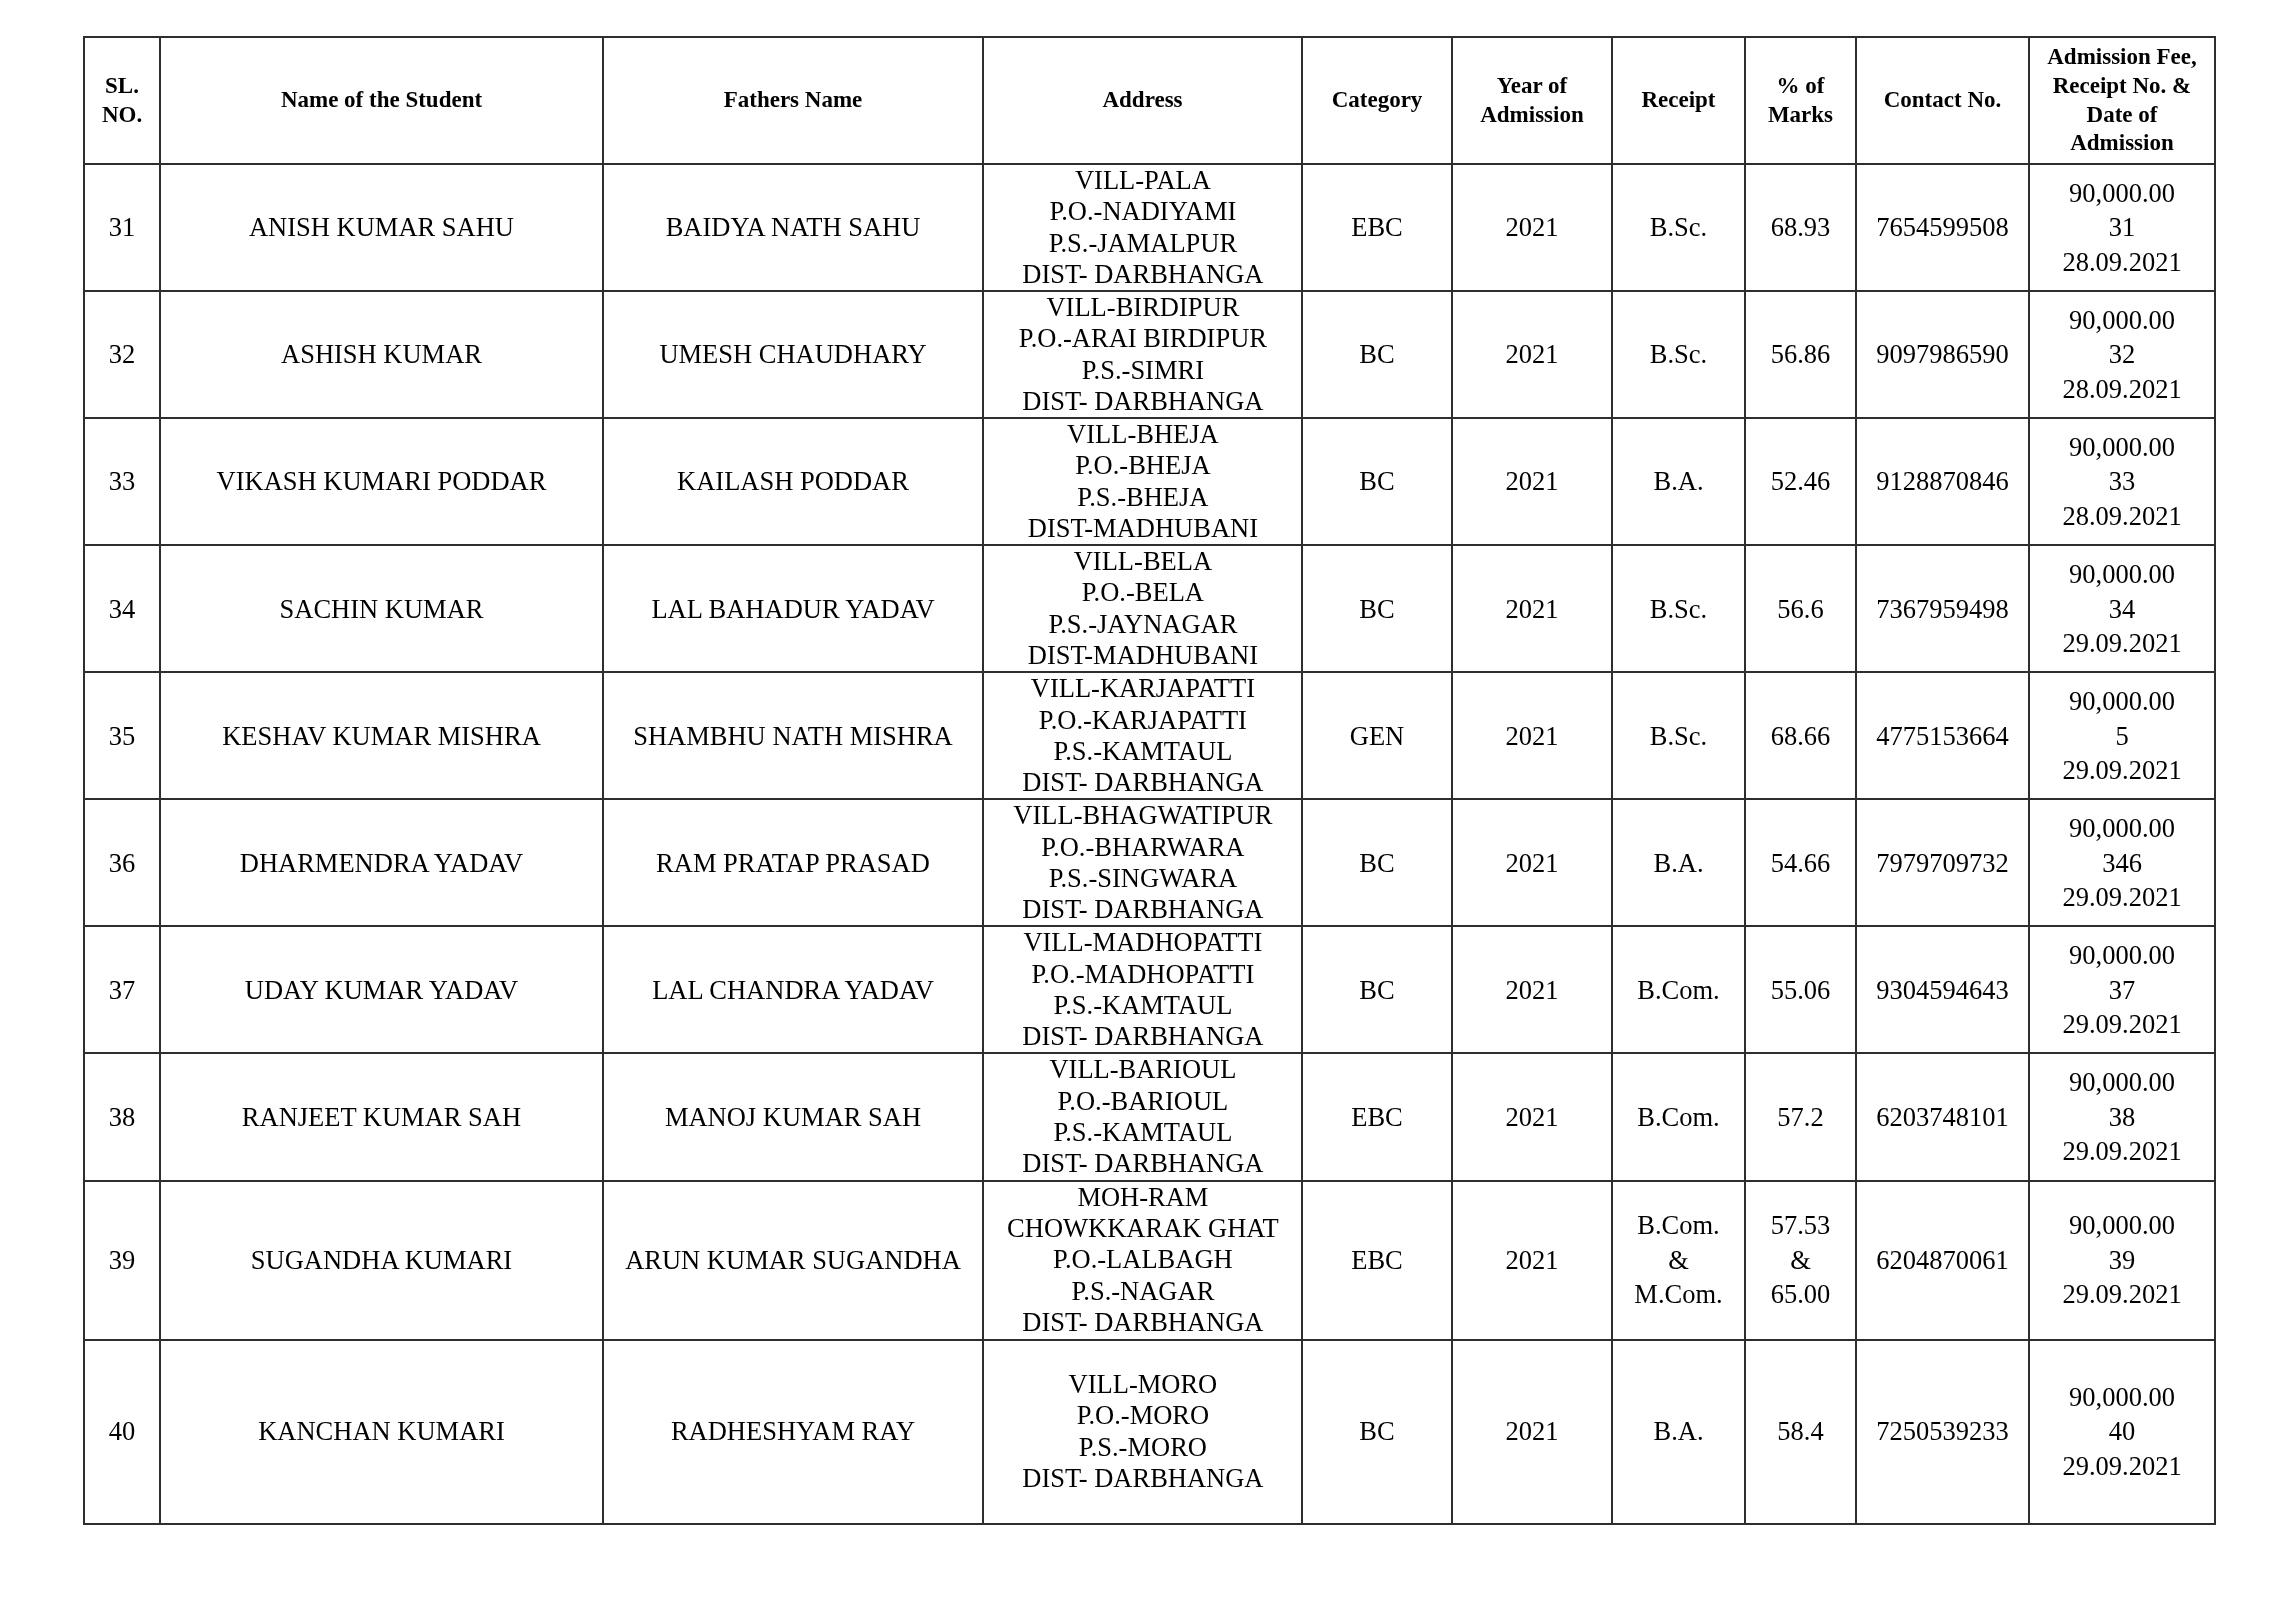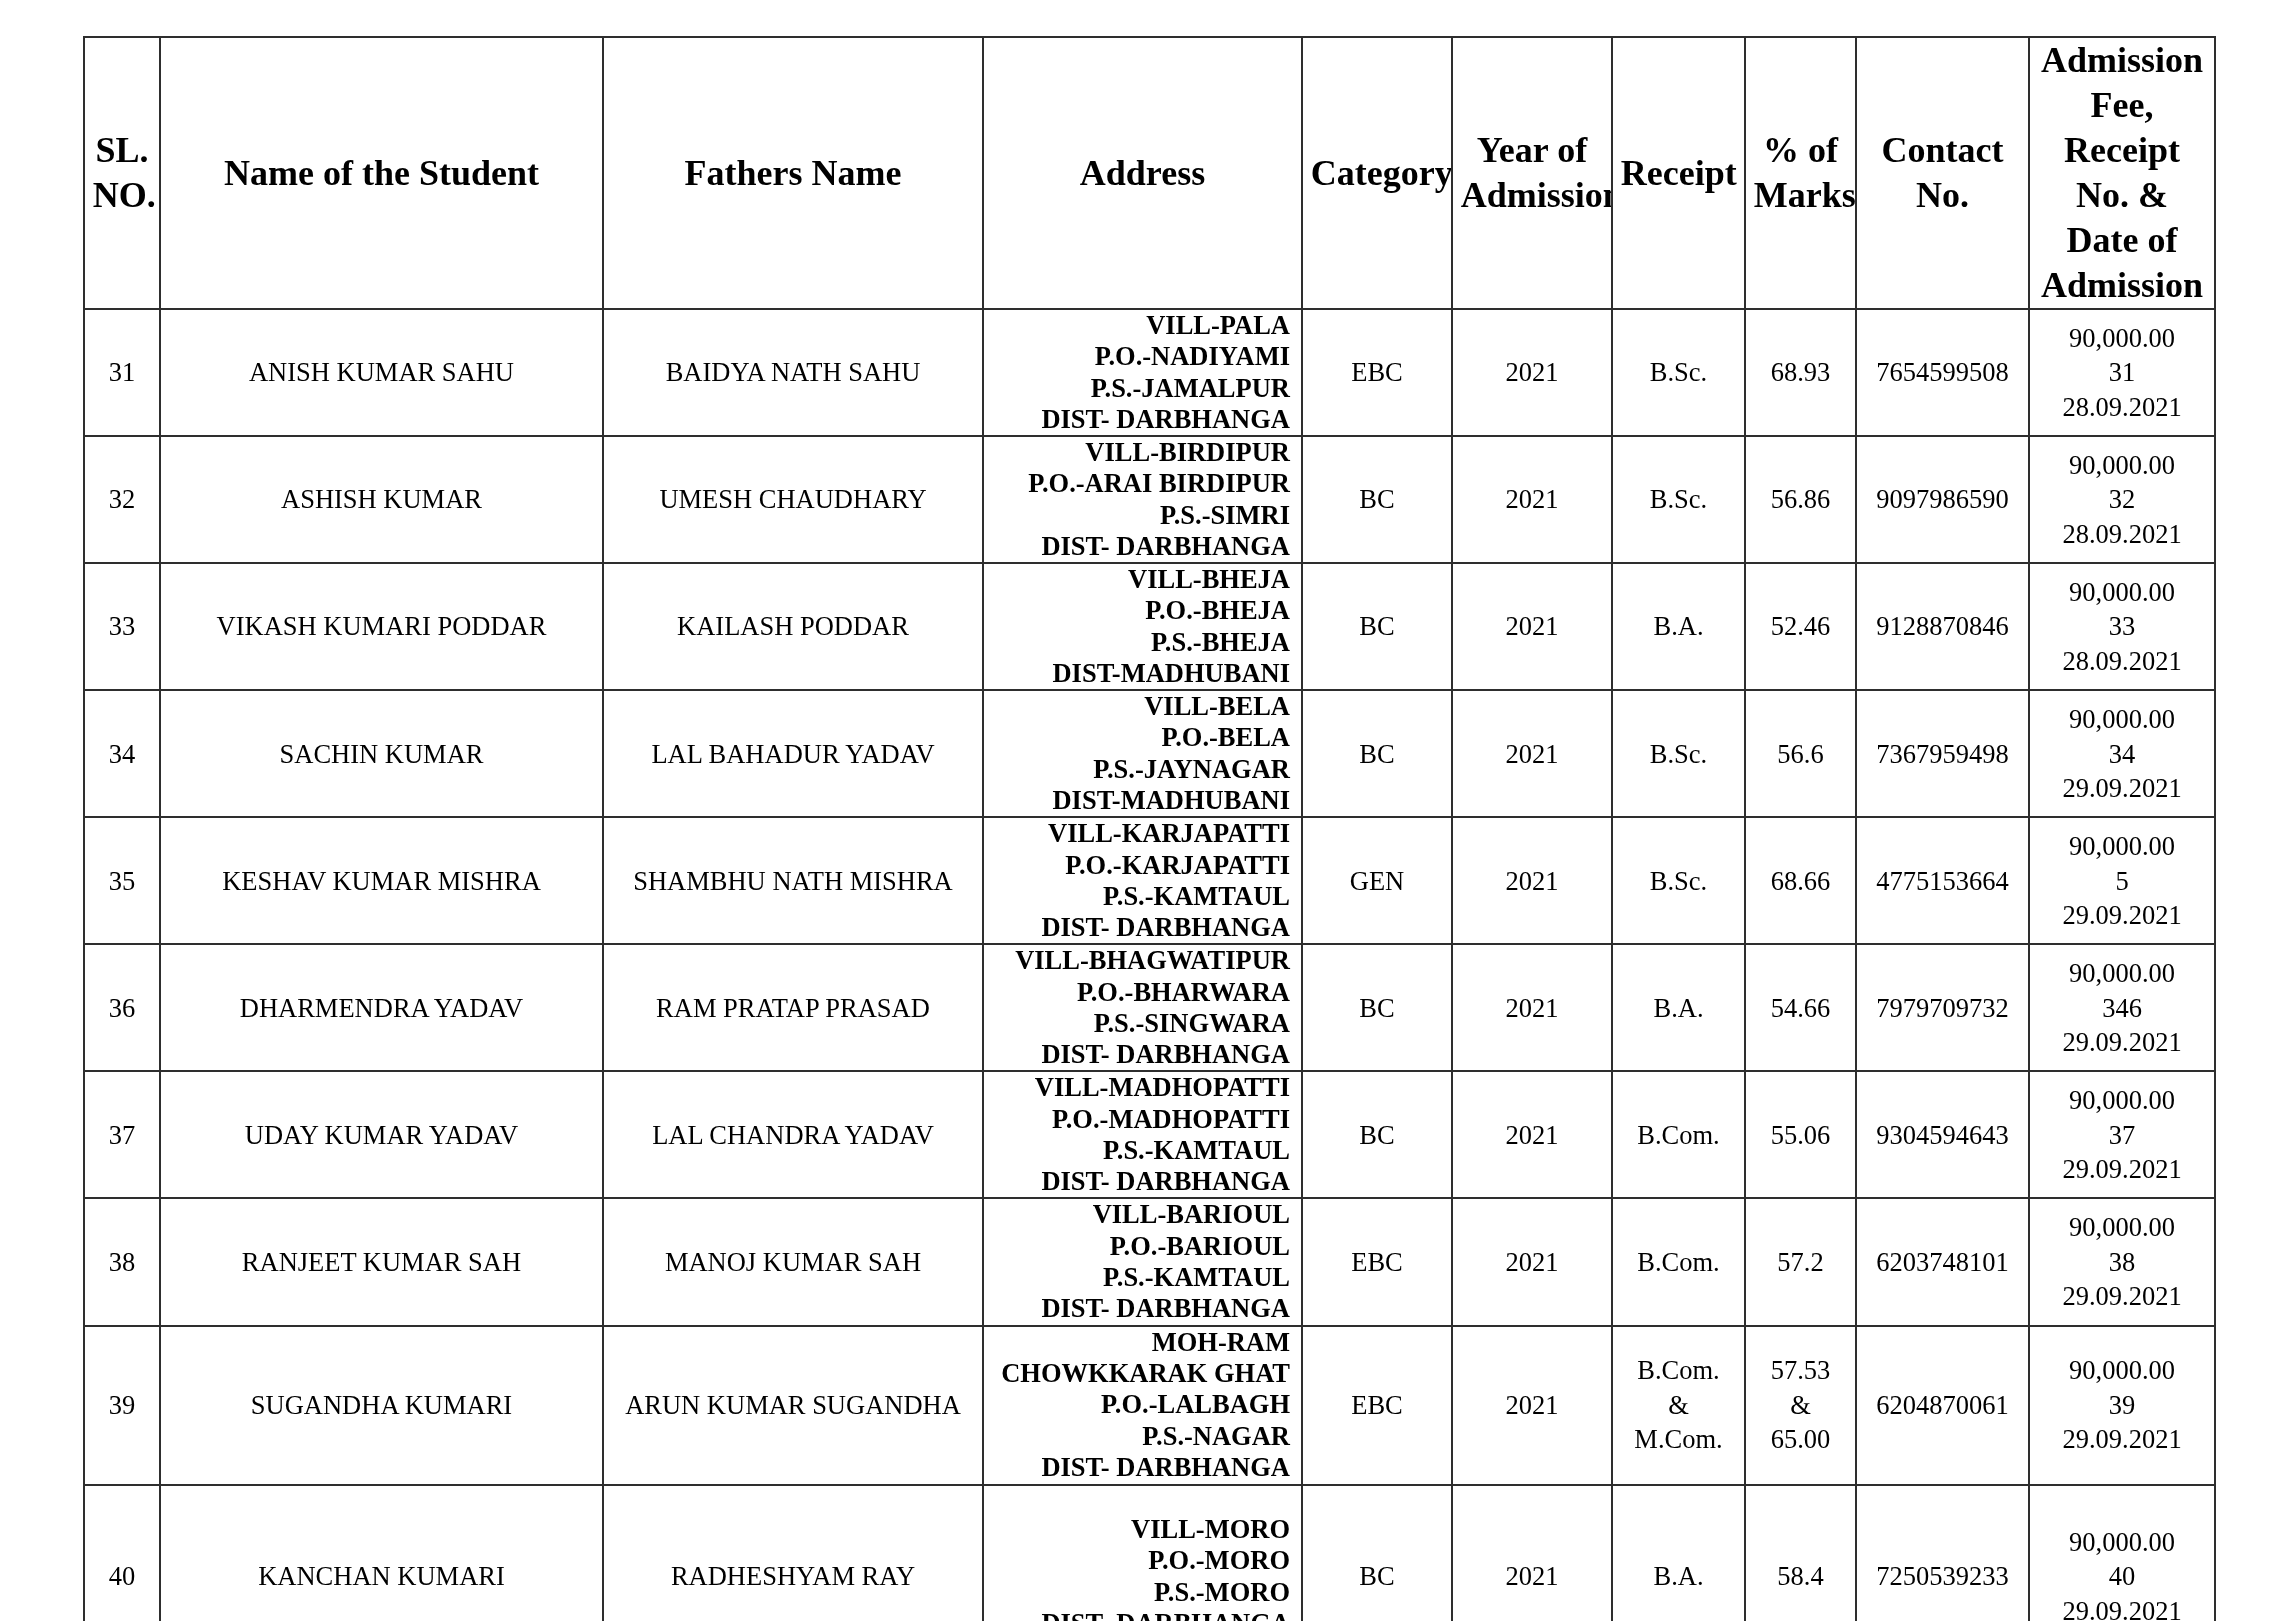--- a/index.html
+++ b/index.html
@@ -16,39 +16,38 @@
     border-collapse: collapse;
     table-layout: fixed;
     border: 2.9px solid #000;
   }
   table.students th, table.students td {
     border: 2px solid #2e2e2e;
     overflow: hidden;
   }
   table.students th {
     font-weight: bold;
-    font-size: 36px;
+    font-size: 23px;
     line-height: 1.25;
     text-align: center;
     vertical-align: middle;
     padding: 0 7.8px;
   }
   table.students td {
     font-size: 26.5px;
     line-height: 1.3;
     text-align: center;
     vertical-align: middle;
     padding: 0 3.9px;
   }
   table.students td.address {
-    text-align: right;
+    text-align: center;
     padding-left: 11.8px;
     padding-right: 11px;
     line-height: 1.18;
-    font-weight: bold;
   }
   thead tr { height: 127px; }
   tbody tr { height: 126px; }
   tbody tr:nth-child(9)  { height: 159px; }
   tbody tr:nth-child(10) { height: 184px; }
 </style>
 </head>
 <body>
 
 <div class="page">

